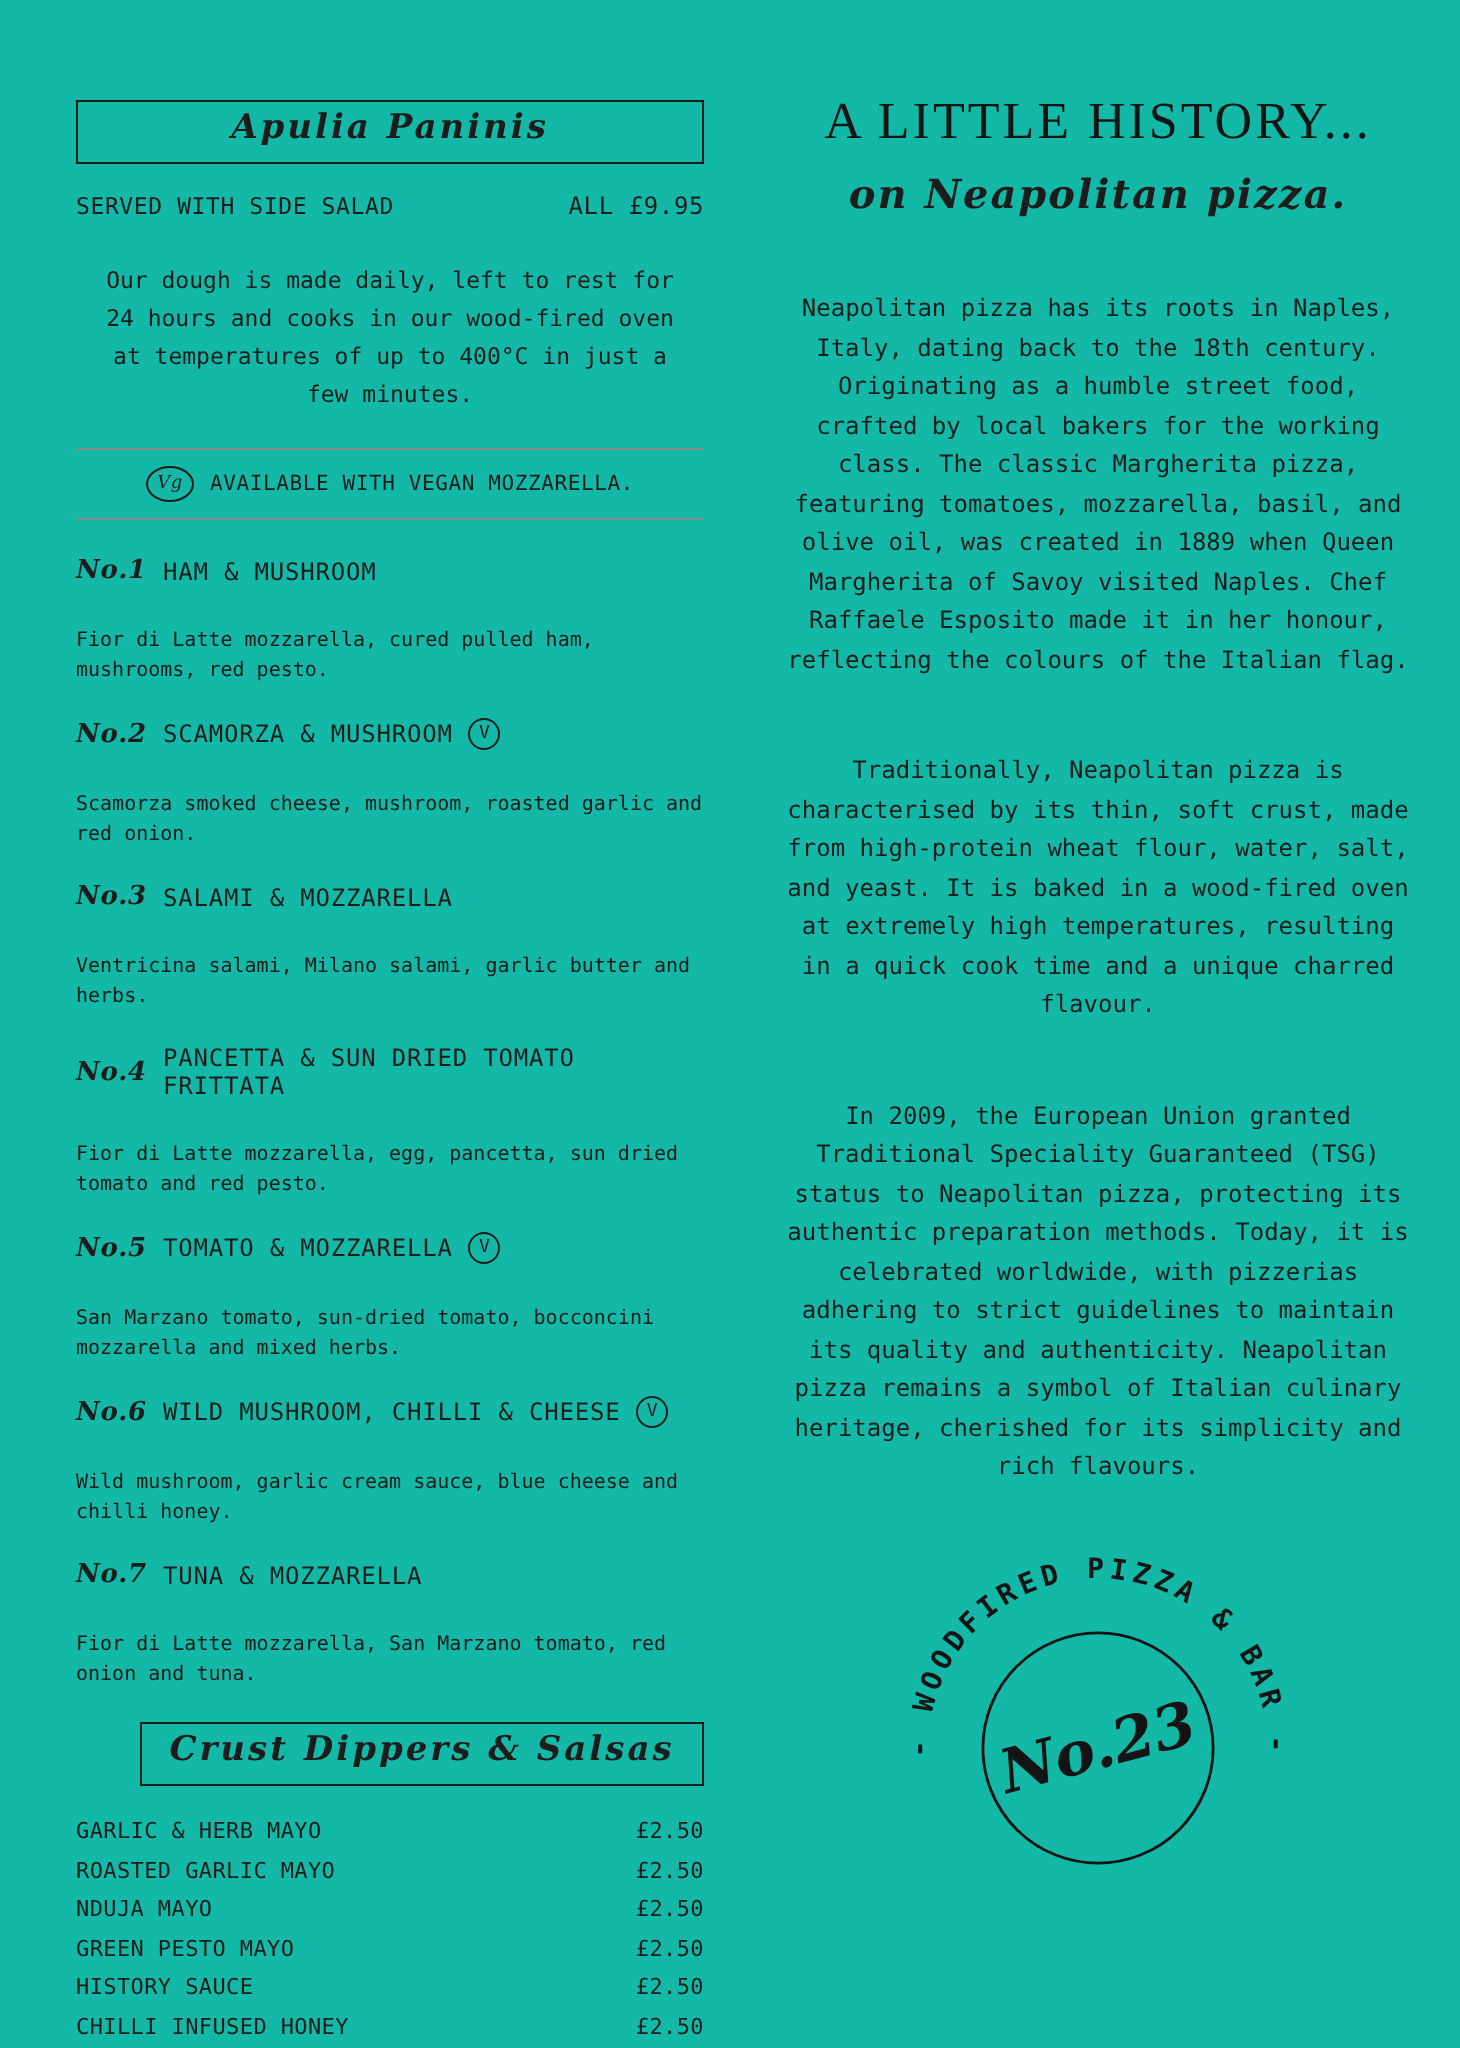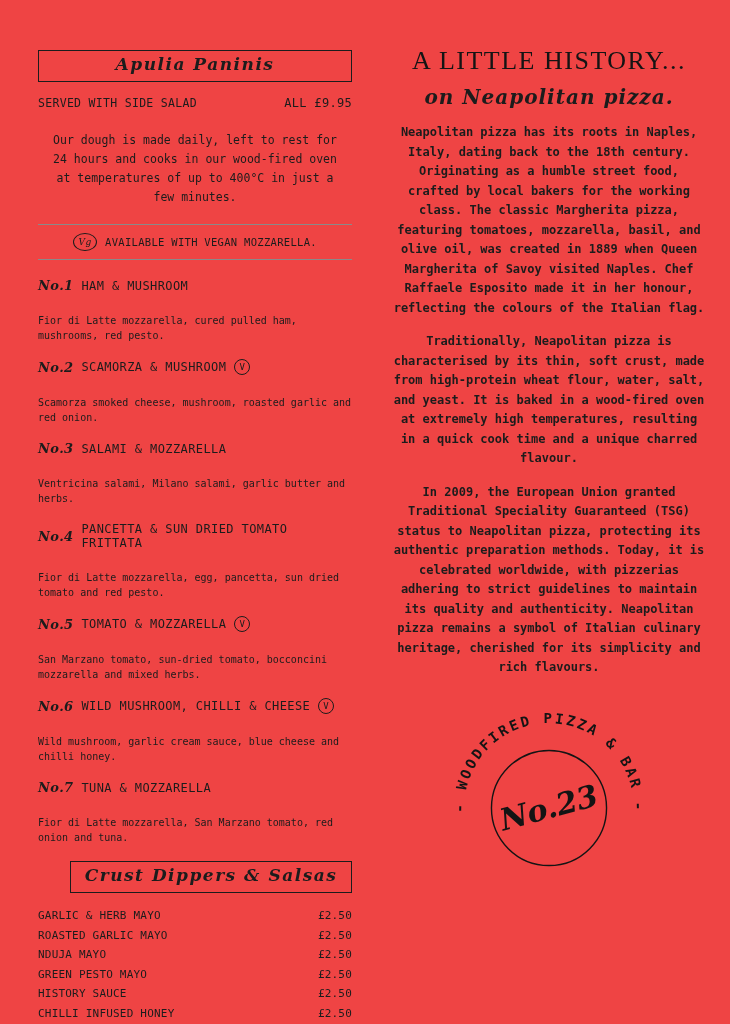--- a/index.html
+++ b/index.html
@@ -2,21 +2,21 @@
 <html><head>
 <meta charset="utf-8">
 <style>
   * { margin:0; padding:0; box-sizing:border-box; }
   html,body { background:#ffffff; }
   body {
     width:730px; height:1024px; position:relative; overflow:hidden;
     font-family:"DejaVu Sans Mono", monospace;
     color:#1c1c1c;
   }
-  .page { position:relative; width:730px; height:1024px; background:#ef4444; }
+  .page { position:relative; width:730px; height:1024px; background:#14b8a6; }
 
   .col-left  { position:absolute; left:38px;  top:50px; width:314px; }
   .col-right { position:absolute; left:392px; top:46px; width:314px; text-align:center; }
 
   
   .script { font-family:"DejaVu Serif", serif; font-style:italic; font-weight:700; }
 
   .rule-box { border:1px solid #1c1c1c; padding:3px 0 7px; text-align:center; }
   .rule-box .script { font-size:17px; letter-spacing:1.5px; }
 
@@ -45,21 +45,21 @@
 
   .dippers-box { margin-top:8px;margin-left:32px; }
   .dippers-list { margin-top:13px; }
   .dip-row { display:flex; justify-content:space-between; align-items:center;
              font-size:11px; line-height:19.5px; letter-spacing:0.2px; }
   .dip-row .dip-price { font-size:11px; }
 
   .hist-title { font-family:"Liberation Serif", serif; font-size:26px; letter-spacing:1.5px; color:#141414; }
   .hist-sub   { font-family:"DejaVu Serif", serif; font-style:italic; font-weight:700;
                 font-size:20px; letter-spacing:1px; margin-top:9px; }
-  .hist-para  { font-size:12px; line-height:19.5px; margin-top:14px;font-weight:bold; }
+  .hist-para  { font-size:12px; line-height:19.5px; margin-top:36px; }
 
   .logo-wrap { margin-top:24px; display:flex; justify-content:center; }
   .logo-svg text { fill:#141414; }
   .arc-text { font-family:"DejaVu Sans Mono", monospace; font-size:14px; font-weight:700; letter-spacing:2.5px; }
   .logo-center { font-family:"DejaVu Serif", serif; font-style:italic; font-weight:700; font-size:30px; }
 </style>
 </head>
 <body>
 
 <div class="page">

